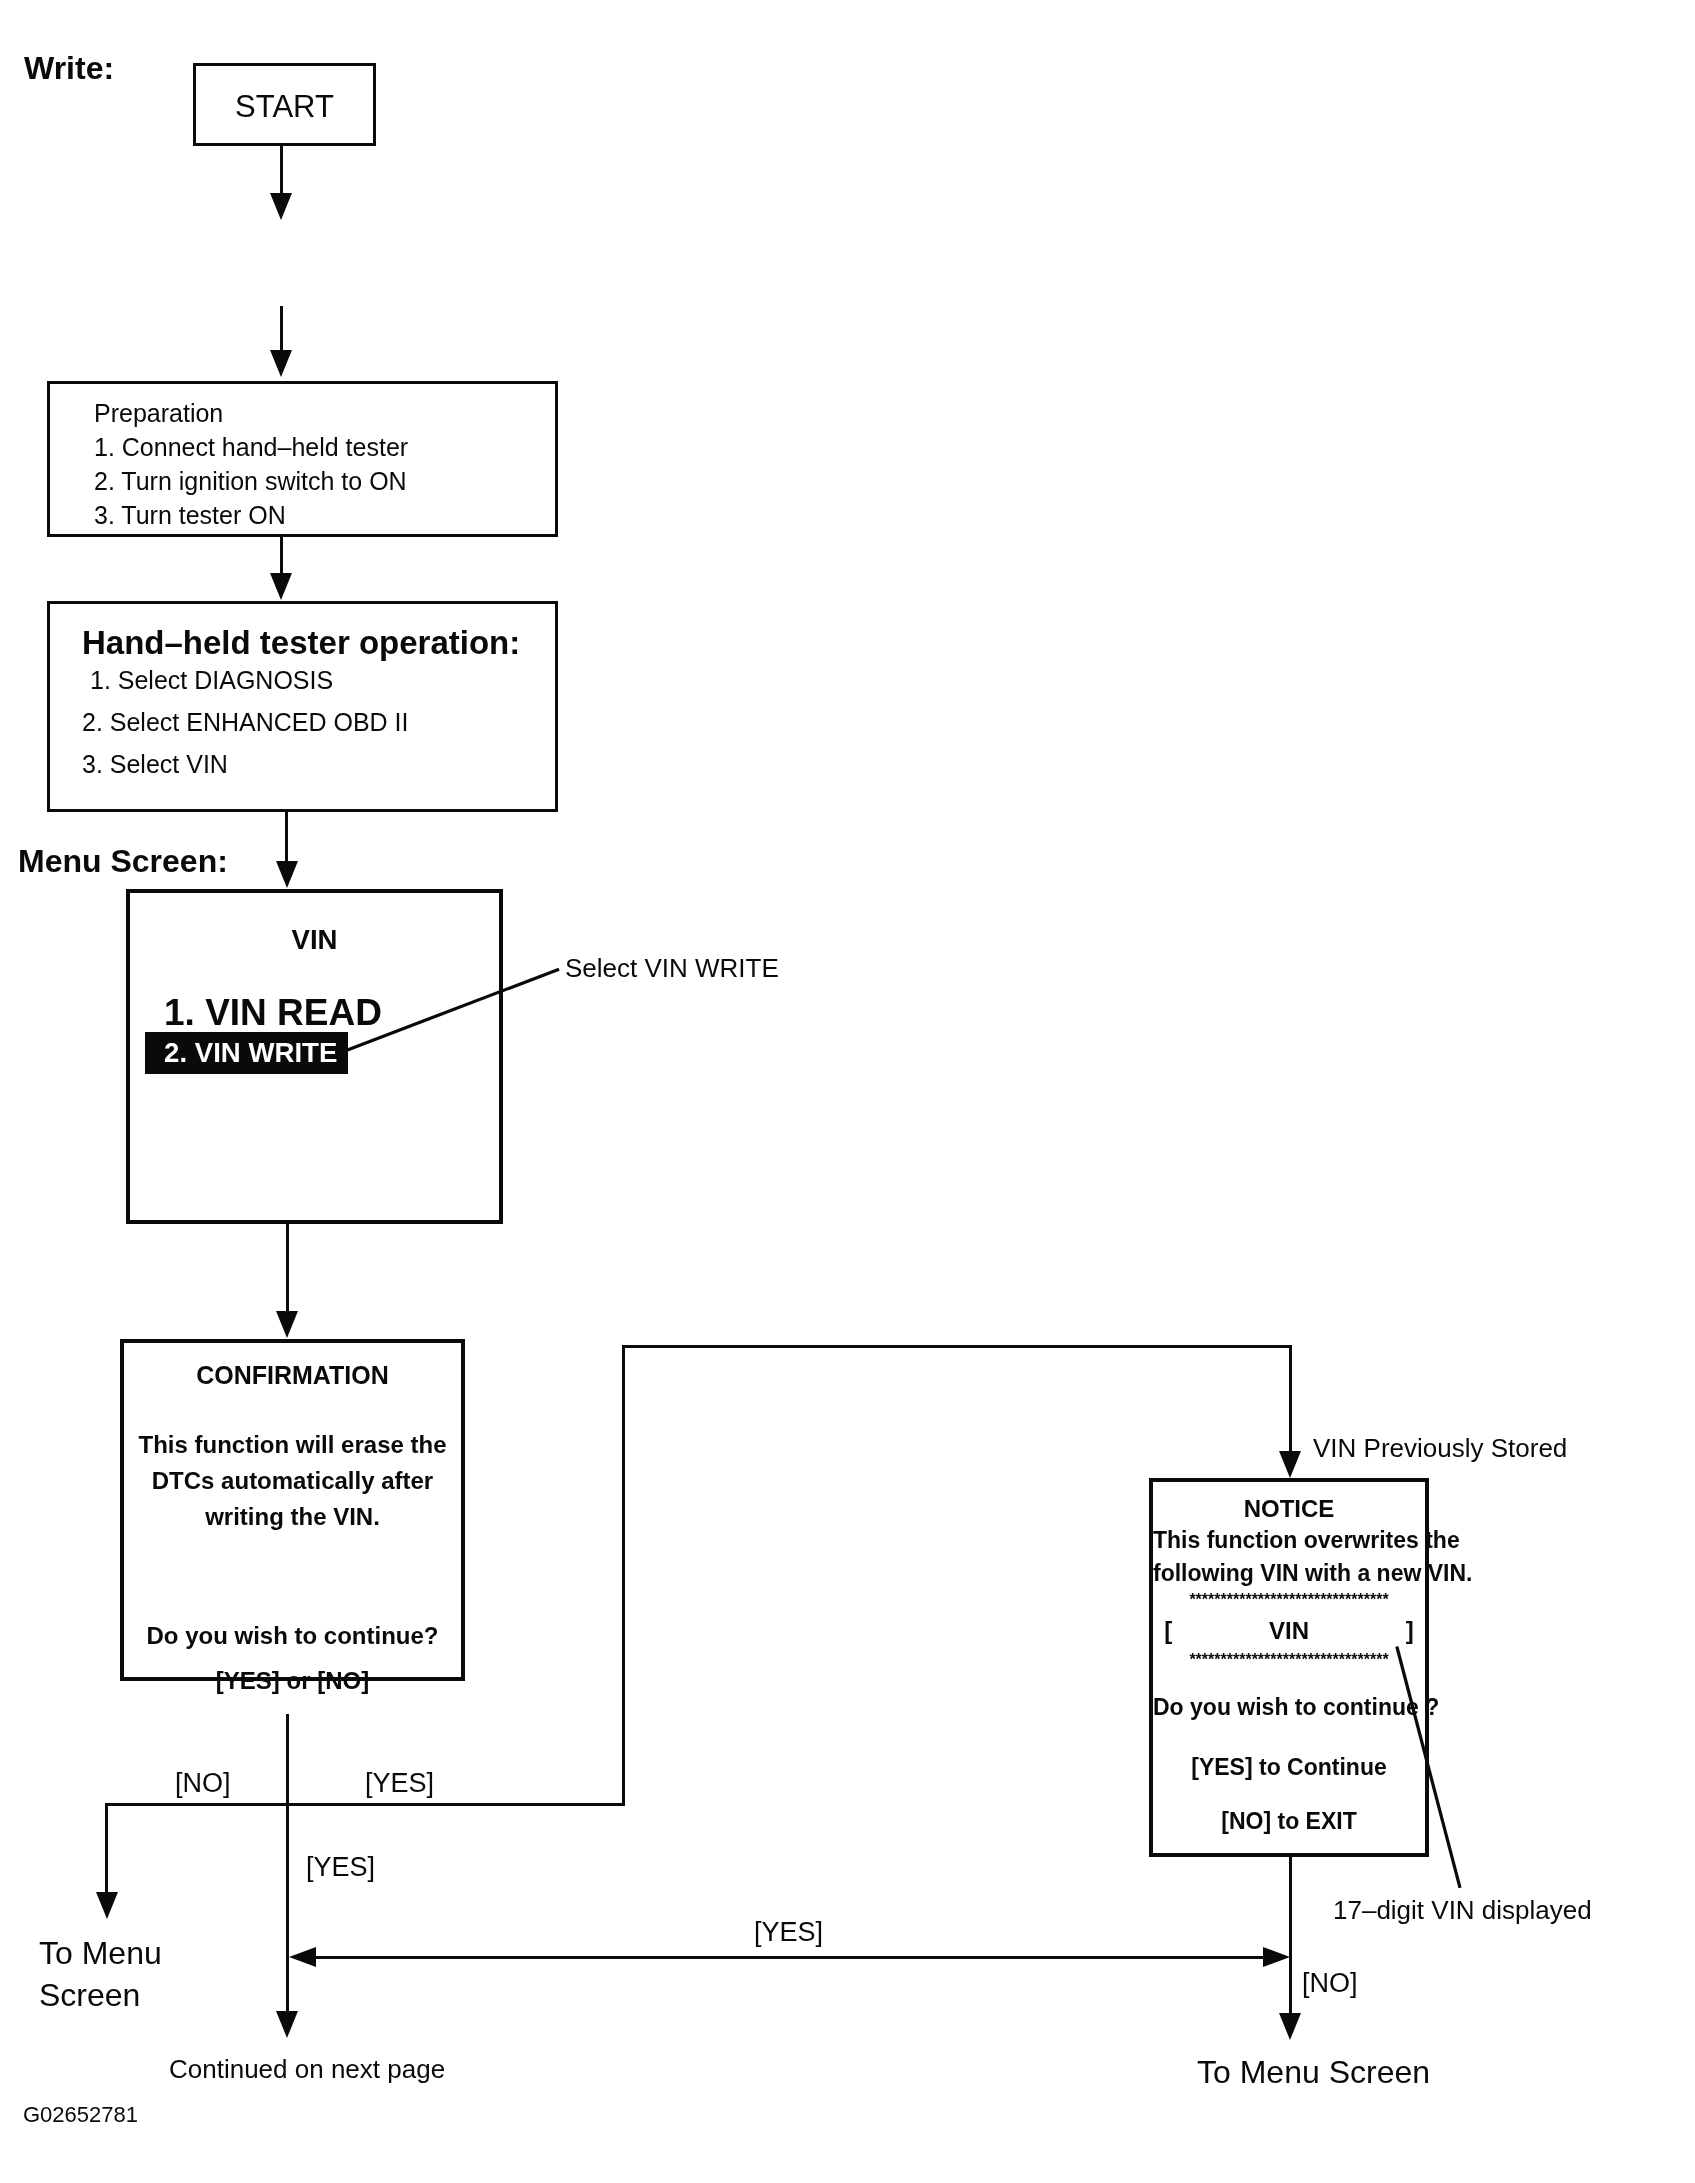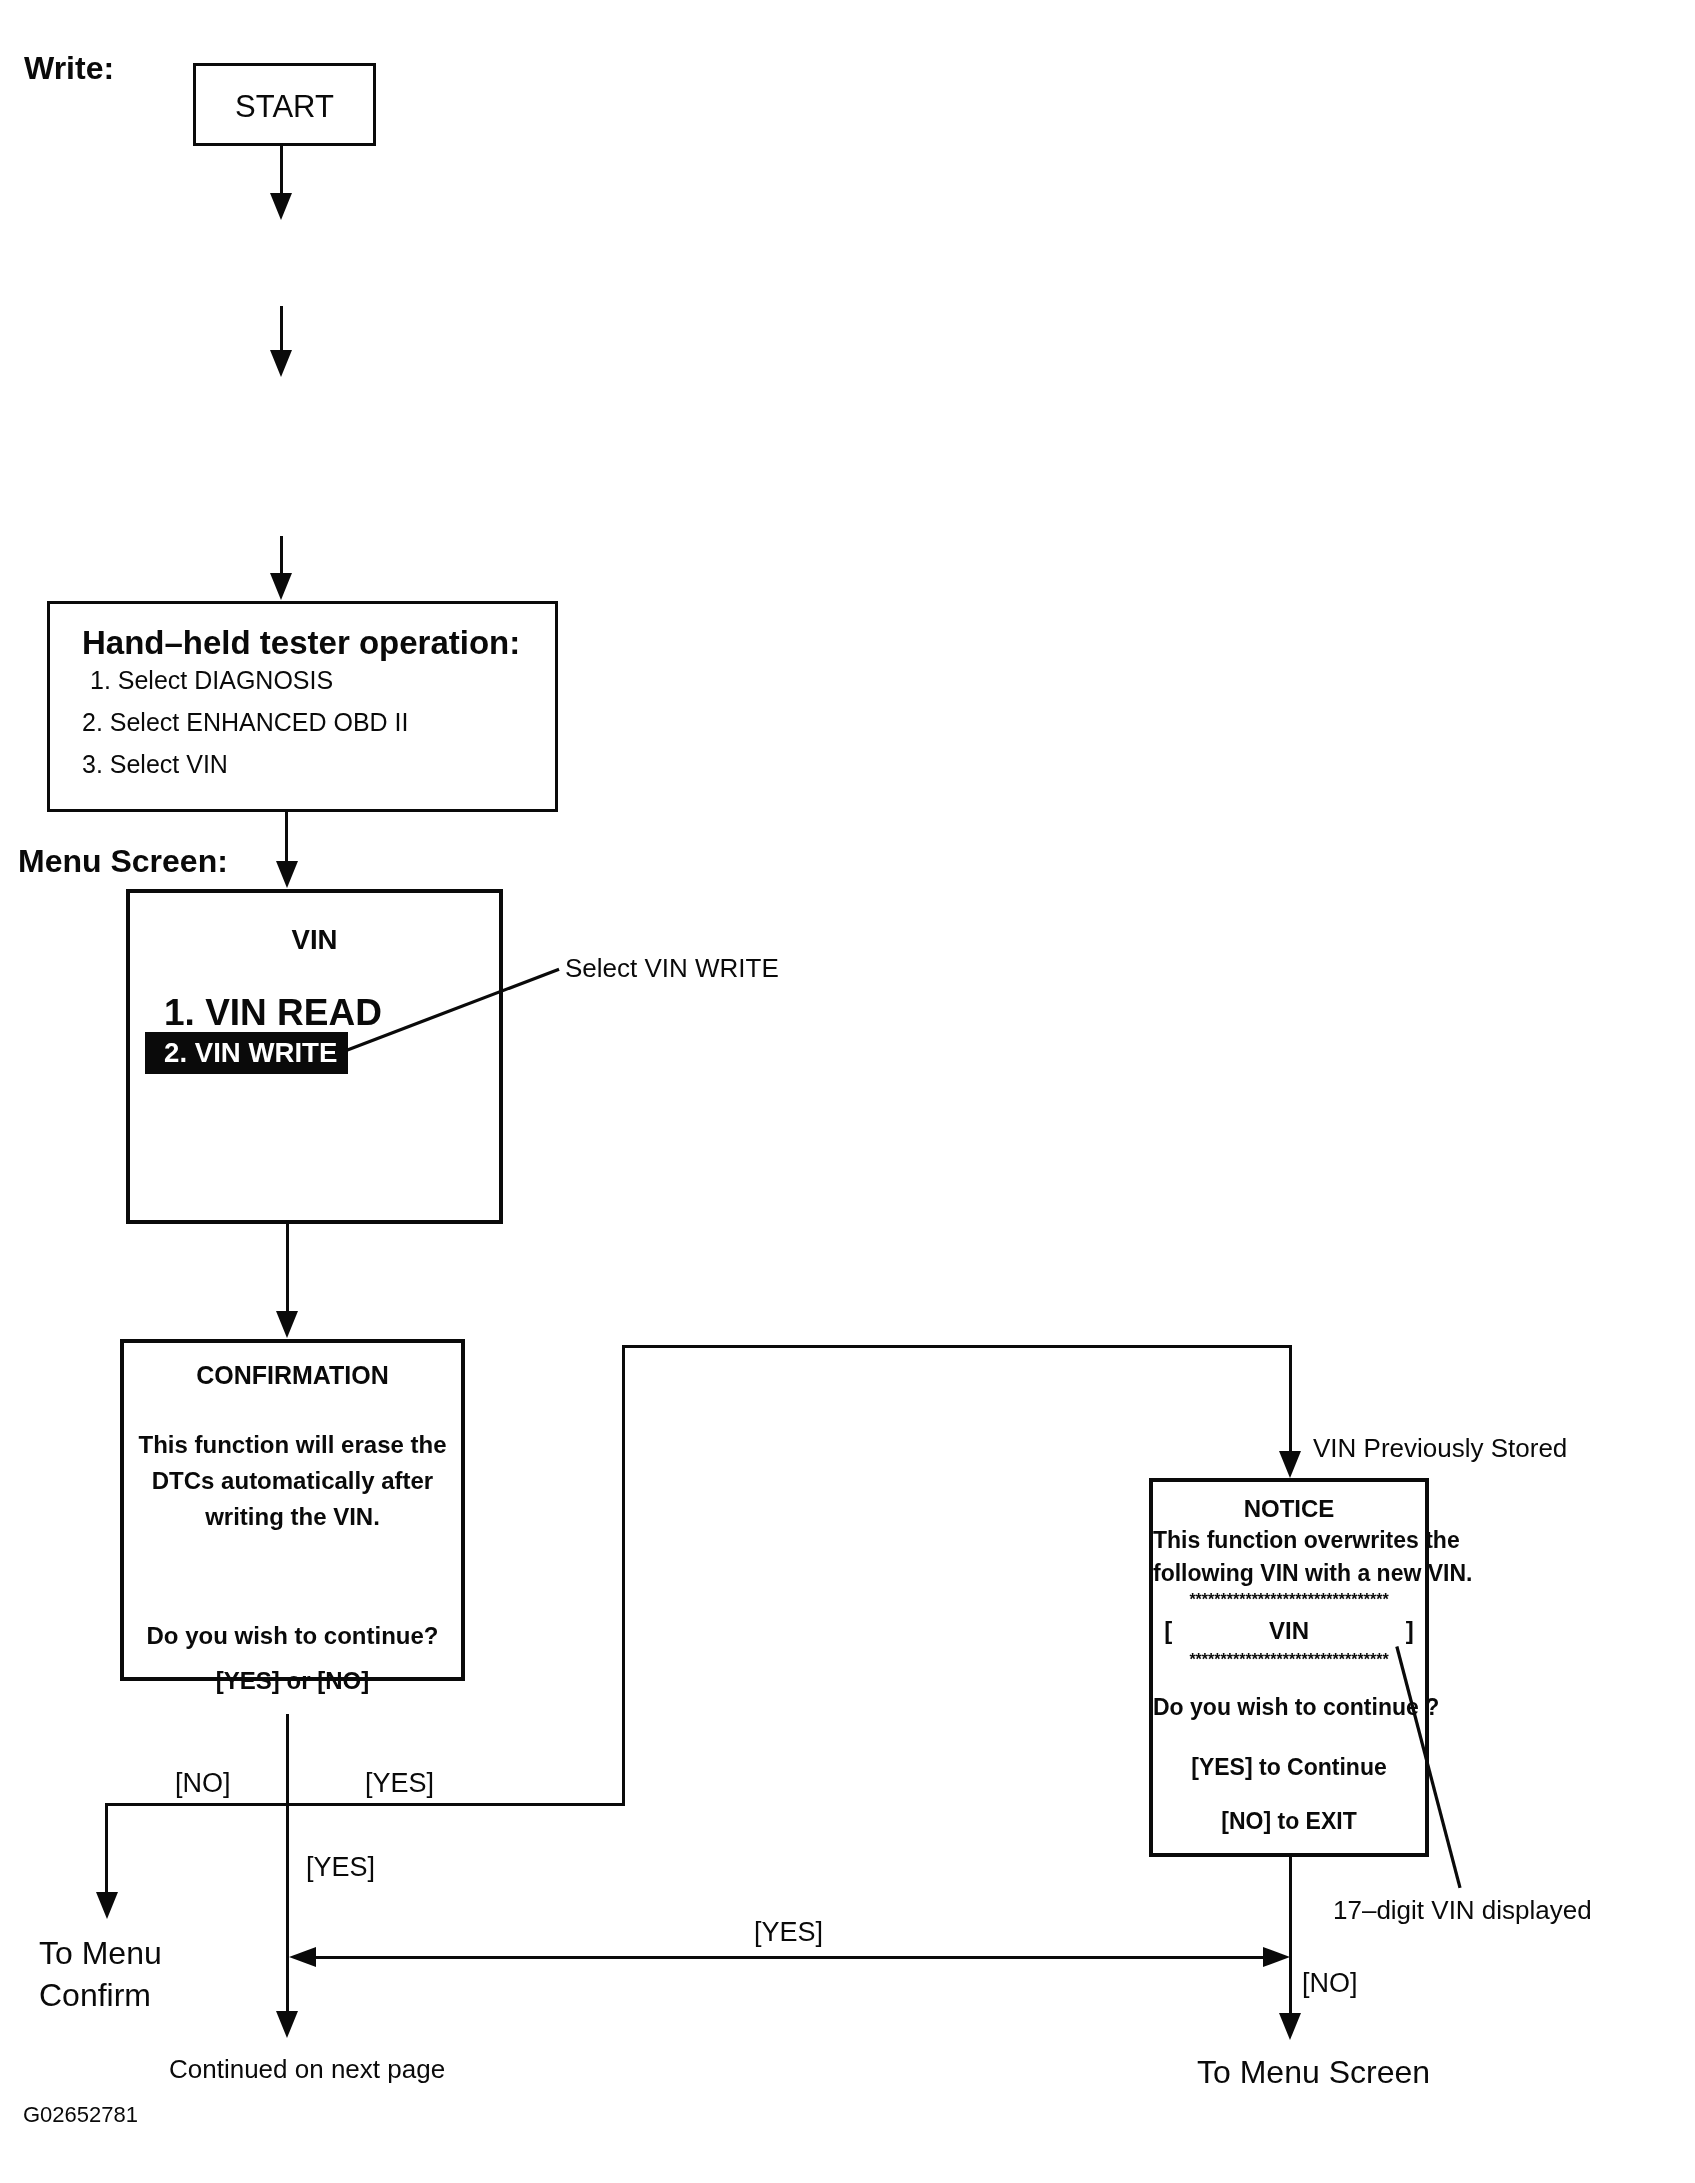--- a/index.html
+++ b/index.html
@@ -44,20 +44,26 @@
     <span class="line-abs ctr" style="top:23px;font-size:31px;">START</span>
   </div>
 
   <div class="vline" style="left:280px;top:146px;height:50px;"></div>
   <div class="head-down" style="left:270px;top:193px;"></div>
 
 
   <div class="vline" style="left:280px;top:306px;height:47px;"></div>
   <div class="head-down" style="left:270px;top:350px;"></div>
 
+  <div class="box b3" style="left:47px;top:381px;width:511px;height:156px;">
+    <span class="line-abs" style="left:44px;top:14.6px;font-size:25px;">Preparation</span>
+    <span class="line-abs" style="left:44px;top:49px;font-size:25px;">1. Connect hand–held tester</span>
+    <span class="line-abs" style="left:44px;top:83px;font-size:25px;">2. Turn ignition switch to ON</span>
+    <span class="line-abs" style="left:44px;top:117px;font-size:25px;">3. Turn tester ON</span>
+  </div>
 
   <div class="vline" style="left:280px;top:536px;height:40px;"></div>
   <div class="head-down" style="left:270px;top:573px;"></div>
 
   <div class="box b3" style="left:47px;top:601px;width:511px;height:211px;">
     <span class="line-abs bold" style="left:32px;top:19.5px;font-size:33px;">Hand–held tester operation:</span>
     <span class="line-abs" style="left:40px;top:62px;font-size:25px;">1. Select DIAGNOSIS</span>
     <span class="line-abs" style="left:32px;top:104px;font-size:25px;">2. Select ENHANCED OBD II</span>
     <span class="line-abs" style="left:32px;top:146px;font-size:25px;">3. Select VIN</span>
   </div>
@@ -128,21 +134,21 @@
   <div class="vline" style="left:1289px;top:1857px;height:159px;"></div>
   <div class="head-down" style="left:1279px;top:2013px;"></div>
   <div class="lbl" style="left:1302px;top:1968px;font-size:27px;">[NO]</div>
 
   <div class="hline" style="left:312px;top:1956px;width:956px;"></div>
   <div class="head-left" style="left:289px;top:1947px;"></div>
   <div class="head-right" style="left:1263px;top:1947px;"></div>
   <div class="lbl" style="left:754px;top:1917px;font-size:27px;">[YES]</div>
 
   <div class="lbl" style="left:39px;top:1935px;font-size:32px;">To Menu</div>
-  <div class="lbl" style="left:39px;top:1977px;font-size:32px;">Confirm</div>
+  <div class="lbl" style="left:39px;top:1977px;font-size:32px;">Screen</div>
   <div class="lbl" style="left:1197px;top:2054px;font-size:32px;">To Menu Screen</div>
   <div class="lbl" style="left:169px;top:2054px;font-size:26px;">Continued on next page</div>
 
   <div class="lbl" style="left:23px;top:2102px;font-size:22px;">G02652781</div>
 
   <svg class="overlay" viewBox="0 0 2092 2694" width="1695" height="2183">
     <line x1="428" y1="1296" x2="690" y2="1196" stroke="#0a0a0a" stroke-width="4"></line>
     <line x1="1724" y1="2032" x2="1802" y2="2330" stroke="#0a0a0a" stroke-width="4"></line>
   </svg>
 

